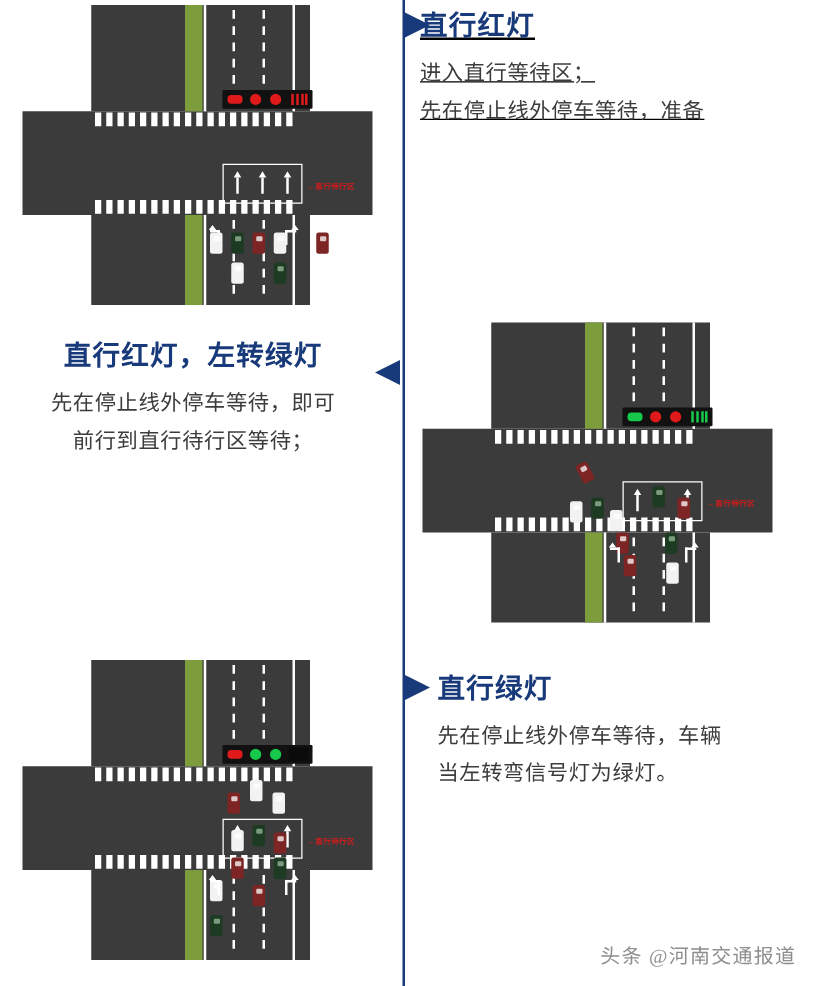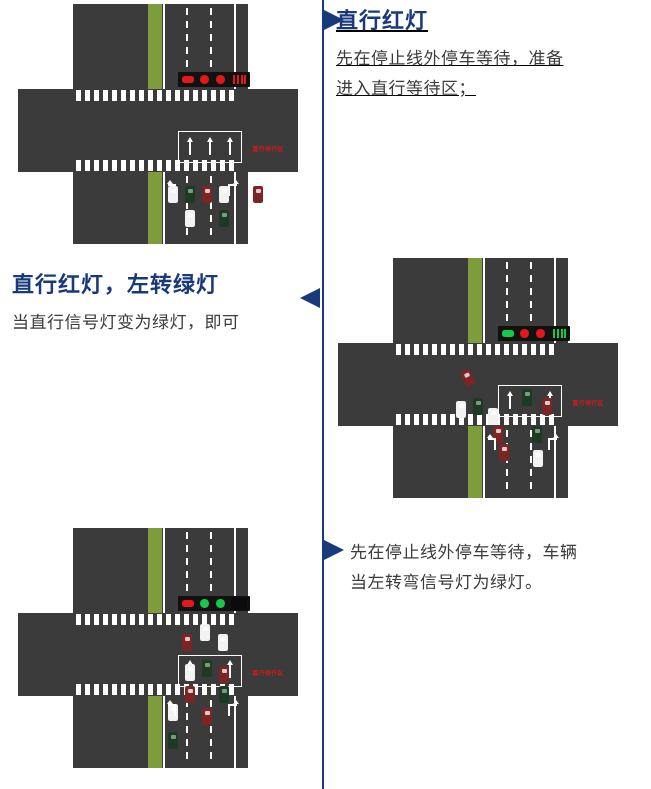--- a/index.html
+++ b/index.html
@@ -31,21 +31,21 @@
   .txt{position:absolute;}
   .txt h2{
     margin:0 0 10px 0;font-size:22px;font-weight:bold;
     color:#183a7a;letter-spacing:1px;line-height:1.2;
   }
   .txt p{
     margin:0;font-size:17px;line-height:1.75;color:#3c3c3c;
     letter-spacing:.5px;
   }
   .txt.r{text-align:left;}
-  .txt.l{text-align:left;}
+  .txt.l{text-align:center;}
 
   
   .scene{position:absolute;}
   .road-h,.road-v,.patch{position:absolute;background:#3b3b3b;}
   .median{position:absolute;background:#7d9c3c;}
   .edge{position:absolute;background:#ffffff;}
   .lane-dash{position:absolute;}
   .lane-dash i{display:block;width:100%;background:#ffffff;}
   .zebra{position:absolute;}
   .zebra i{position:absolute;top:0;height:100%;background:#ffffff;}
@@ -101,30 +101,32 @@
 
 <div class="stage">
 
   <div class="divider"></div>
   <div class="pointer right" style="left:324px;top:10px;"></div>
   <div class="pointer left" style="left:300px;top:288px;"></div>
   <div class="pointer right" style="left:324px;top:540px;"></div>
 
   <div class="txt r" style="left:336px;top:8px;width:285px;text-decoration:underline;">
     <h2>直行红灯</h2>
+    <p>进入直行等待区；</p>
     <p>先在停止线外停车等待，准备</p>
-    <p>进入直行等待区；</p>
   </div>
 
   <div class="txt l" style="left:12px;top:272px;width:285px;">
     <h2>直行红灯，左转绿灯</h2>
-    <p>当直行信号灯变为绿灯，即可</p>
+    <p>先在停止线外停车等待，即可</p>
+    <p>前行到直行待行区等待；</p>
   </div>
 
   <div class="txt r" style="left:350px;top:538px;width:285px;">
+    <h2>直行绿灯</h2>
     <p>先在停止线外停车等待，车辆</p>
     <p>当左转弯信号灯为绿灯。</p>
   </div>
 
   <div class="scene" id="scene1" style="left:18px;top:4px;width:280px;height:240px;">
 
     <div class="road-v" style="left:55px;top:0;width:175px;height:85px;"></div>
 
     <div class="road-v" style="left:55px;top:168px;width:175px;height:72px;"></div>
 
@@ -518,14 +520,15 @@
       <div class="h" style="left:0;top:4px;width:8px;"></div>
       <div class="tip" style="left:-1px;top:0;"></div>
     </div>
     <div class="hook" style="left:206px;top:172px;width:14px;height:16px;">
       <div class="v" style="left:4px;top:4px;height:12px;"></div>
       <div class="h" style="left:4px;top:4px;width:9px;"></div>
       <div class="tip" style="left:9px;top:0;"></div>
     </div>
   </div>
 
+  <div class="wm">头条 @河南交通报道</div>
 
 </div>
 
 </body></html>

